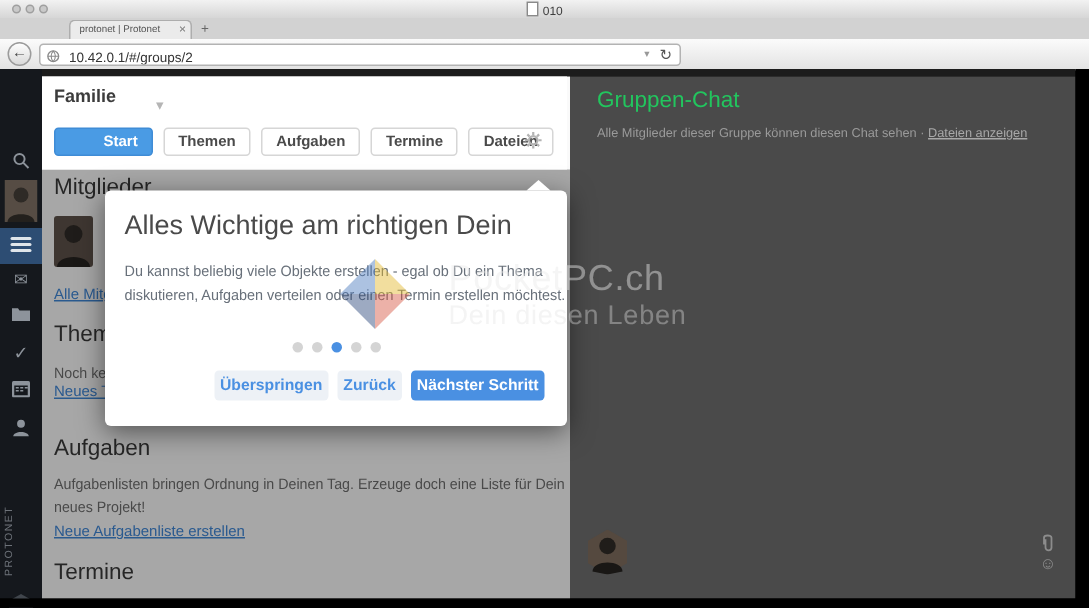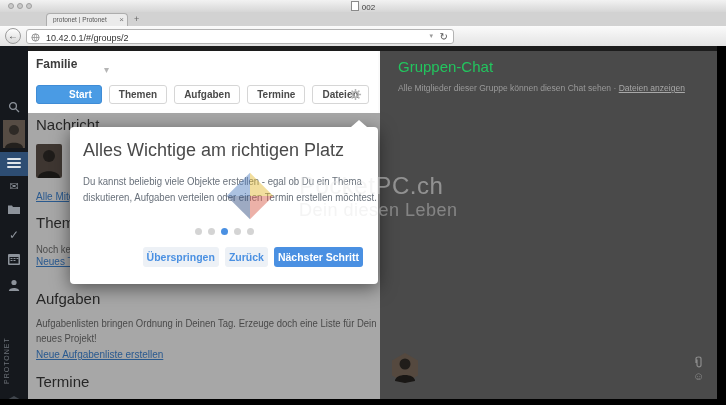--- a/index.html
+++ b/index.html
@@ -98,21 +98,21 @@
 </style>
 </head>
 <body>
 
 <div class="screen">
 
   <div class="abs titlebar">
     <div class="tl" style="left:8px"></div>
     <div class="tl" style="left:17px"></div>
     <div class="tl" style="left:26px"></div>
-    <div class="win-title"><span class="doc-ico"></span><span>002</span></div>
+    <div class="win-title"><span class="doc-ico"></span><span>010</span></div>
   </div>
 
   <div class="abs tabstrip">
     <div class="ftab">
       <span class="ftab-label">protonet | Protonet</span>
       <span class="ftab-close">×</span>
     </div>
     <span class="newtab">+</span>
   </div>
 
@@ -171,21 +171,21 @@
       </svg>
     <div class="brand-vert">PROTONET</div>
     <svg class="abs" style="left:6px;top:350px" width="16" height="18" viewBox="0 0 16 18">
         <polygon points="8,0 16,4.5 16,13.5 8,18 0,13.5 0,4.5" fill="#41464d"></polygon>
       </svg>
   </div>
 
   <div class="abs topstrip"></div>
   <div class="abs mainpanel"></div>
 
-  <div class="h2 abs" style="left:36px;top:116px">Nachricht</div>
+  <div class="h2 abs" style="left:36px;top:116px">Mitglieder</div>
   <svg class="m-avatar" viewBox="0 0 26 34">
       <rect width="26" height="34" fill="#5d5149"></rect>
       <circle cx="13" cy="12" r="6" fill="#2f2b27"></circle>
       <path d="M2 34c0-9 22-9 22 0z" fill="#262320"></path>
     </svg>
   <a class="blink abs" style="left:36px;top:191px">Alle Mitglieder anzeigen</a>
   <div class="h2 abs" style="left:36px;top:214px">Themen</div>
   <div class="btext abs" style="left:36px;top:242px">Noch keine Themen vorhanden.</div>
   <a class="blink abs" style="left:36px;top:256px">Neues Thema erstellen</a>
   <div class="h2 abs" style="left:36px;top:290px">Aufgaben</div>
@@ -229,21 +229,21 @@
         <path d="M3 28c0-8 20-8 20 0l-10 2z" fill="#191715"></path>
       </svg>
     <svg class="c-ico" style="left:314px;top:304px" width="10" height="13" viewBox="0 0 10 13">
         <path d="M2 8V3.5C2 1.5 7 1.5 7 3.5V10c0 2.5-4 2.5-4 0V4.5" fill="none" stroke="#8c8c8c" stroke-width="1.2"></path>
       </svg>
     <div class="c-ico" style="left:313px;top:319px;font-size:11px">☺</div>
   </div>
 
   <div class="abs modal">
     <div class="modal-arrow"></div>
-    <div class="modal-title">Alles Wichtige am richtigen Platz</div>
+    <div class="modal-title">Alles Wichtige am richtigen Dein</div>
     <div class="modal-body">Du kannst beliebig viele Objekte erstellen - egal ob Du ein Thema</div>
     <div class="modal-body" style="top:63px">diskutieren, Aufgaben verteilen oder einen Termin erstellen möchtest.</div>
     <div class="dotsrow">
         <span class="dot"></span>
         <span class="dot"></span>
         <span class="dot active"></span>
         <span class="dot"></span>
         <span class="dot"></span>
       </div>
     <div class="btnrow">

